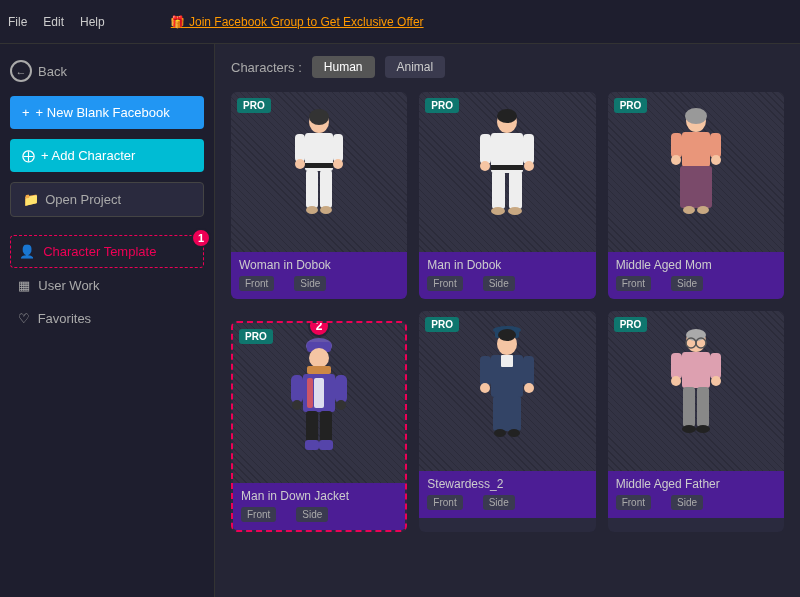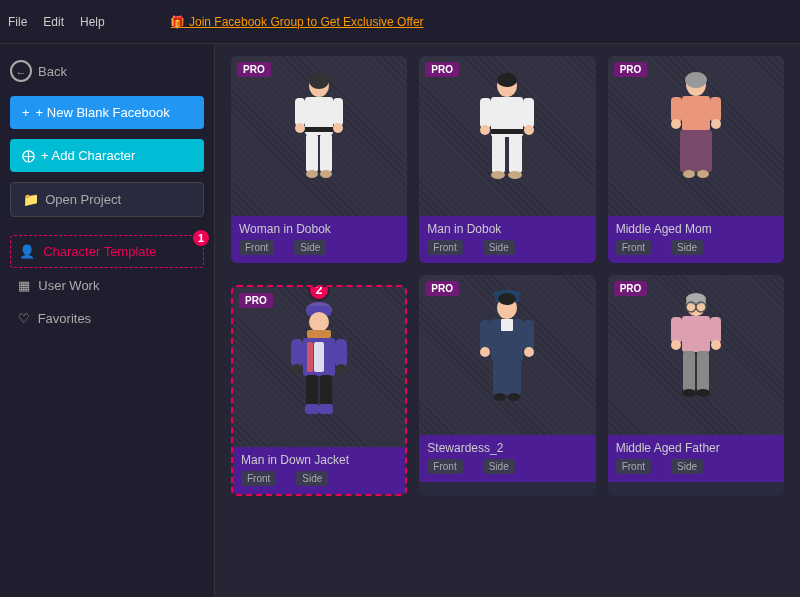--- a/index.html
+++ b/index.html
@@ -182,21 +182,21 @@
       position: relative;
       cursor: pointer;
     }
     .char-card.highlighted {
       border: 2px dashed #e05;
     }
     .char-card .pro-badge {
       position: absolute;
       top: 6px;
       left: 6px;
-      background: #701a75;
+      background: #0f766e;
       color: #fff;
       font-size: 10px;
       font-weight: bold;
       padding: 2px 6px;
       border-radius: 3px;
       z-index: 2;
     }
     .char-card .badge-2 {
       position: absolute;
       top: -8px;
@@ -289,20 +289,25 @@
       </div>
 
       <div class="nav-item">
         <span>♡</span>
         <span>Favorites</span>
       </div>
     </div>
   </div>
 
   <div id="content">
+    <div class="char-header">
+      <span class="char-header-label">Characters :</span>
+      <button class="tab-btn active">Human</button>
+      <button class="tab-btn">Animal</button>
+    </div>
 
     <div class="char-grid">
 
       <div class="char-card">
         <div class="pro-badge">PRO</div>
         <div class="img-area">
           <svg class="figure" viewBox="0 0 80 130">
 
             <ellipse cx="40" cy="15" rx="10" ry="11" fill="#f5c5a3"></ellipse>
 

